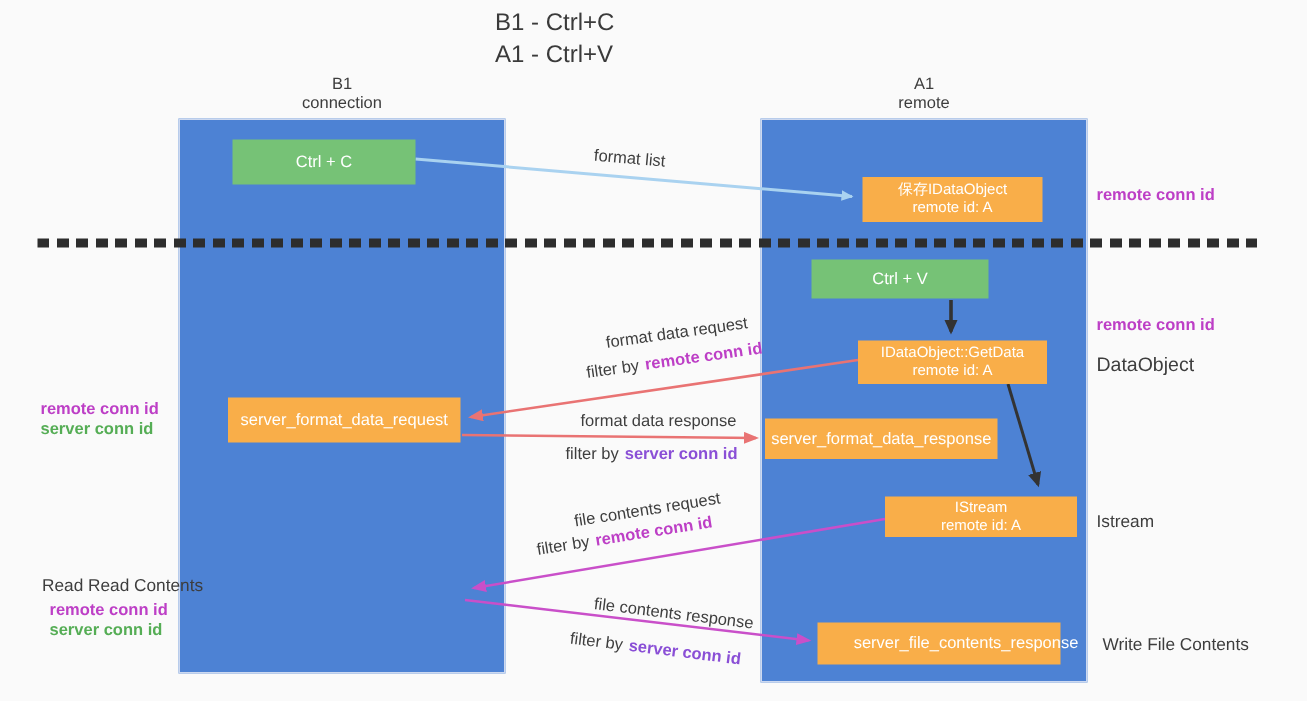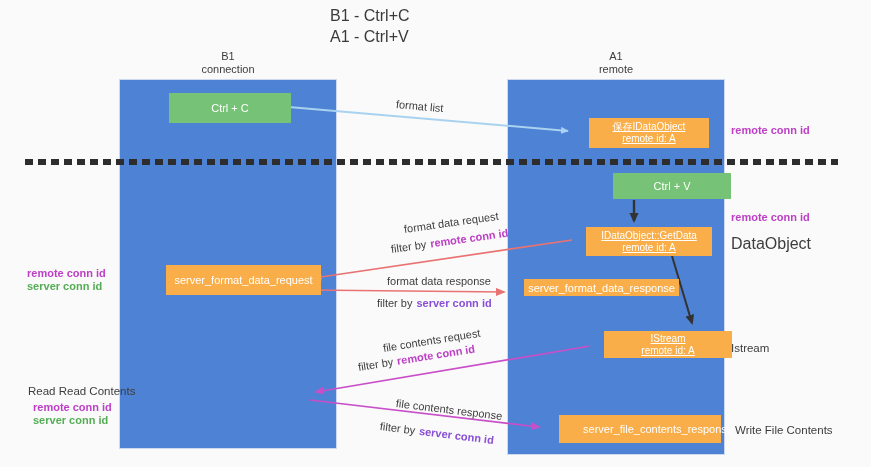--- a/index.html
+++ b/index.html
@@ -5,25 +5,25 @@
   html,body{margin:0;padding:0;background:#fafafa;}
   .canvas{position:relative;width:871px;height:467px;background:#fafafa;overflow:hidden;
           font-family:"Liberation Sans",sans-serif;color:#3d3d3d;}
   .title{position:absolute;left:330px;top:5px;width:210px;
          font-size:16px;line-height:21px;color:#3a3a3a;}
   .lane-header{position:absolute;text-align:center;font-size:11px;line-height:13px;color:#3d3d3d;}
   .lane{position:absolute;background:#4d82d4;border:1px solid #cdd9f0;box-sizing:border-box;}
   .dashed{position:absolute;left:25px;top:159px;width:813px;height:6px;
           background:repeating-linear-gradient(90deg,#2d2d2d 0 8px,transparent 8px 13px);}
   .node{position:absolute;display:flex;flex-direction:column;align-items:center;justify-content:center;
-        color:#fff;text-align:center;box-sizing:border-box;margin-left:14px;}
+        color:#fff;text-align:center;box-sizing:border-box;}
   .green{background:#76c276;}
   .orange{background:#f9ae49;}
   .one{font-size:11px;}
-  .two{font-size:10px;line-height:12px;text-decoration:underline;}
+  .two{font-size:10px;line-height:12px;}
   svg.arrows{position:absolute;left:0;top:0;width:871px;height:467px;pointer-events:none;}
   .alabel{position:absolute;font-size:11px;color:#3e3e3e;white-space:nowrap;
           transform-origin:0 50%;display:flex;gap:4px;}
   .side{position:absolute;font-size:11px;color:#3d3d3d;white-space:nowrap;}
   .mag{color:#bd3fc6;font-weight:bold;}
   .pur{color:#8a4fd6;font-weight:bold;}
   .grn{color:#55ad55;font-weight:bold;}
 </style>
 </head>
 <body>
@@ -75,34 +75,34 @@
 
   <div class="node green one" style="left:155px;top:93px;width:122px;height:30px;">
     <span>Ctrl + C</span>
   </div>
 
   <div class="node orange two" style="left:575px;top:118px;width:120px;height:30px;">
     <span>保存IDataObject</span>
     <span>remote id: A</span>
   </div>
 
-  <div class="node green one" style="left:599px;top:173px;width:118px;height:26px;">
+  <div class="node green one" style="left:541px;top:173px;width:118px;height:26px;">
     <span>Ctrl + V</span>
   </div>
 
   <div class="node orange two" style="left:572px;top:227px;width:126px;height:29px;">
     <span>IDataObject::GetData</span>
     <span>remote id: A</span>
   </div>
 
   <div class="node orange one" style="left:152px;top:265px;width:155px;height:30px;">
     <span>server_format_data_request</span>
   </div>
 
-  <div class="node orange one" style="left:510px;top:279px;width:155px;height:17px;">
+  <div class="node orange one" style="left:510px;top:279px;width:155px;height:27px;">
     <span>server_format_data_response</span>
   </div>
 
   <div class="node orange two" style="left:590px;top:331px;width:128px;height:27px;">
     <span>IStream</span>
     <span>remote id: A</span>
   </div>
 
 
   <div class="node orange one" style="left:545px;top:415px;width:162px;height:28px;padding-left:36px;">
@@ -144,21 +144,21 @@
     <span>filter by</span>
     <span class="pur">server conn id</span>
   </div>
 
   <div class="side mag" style="left:731px;top:124px;">
     <span>remote conn id</span>
   </div>
   <div class="side mag" style="left:731px;top:211px;">
     <span>remote conn id</span>
   </div>
-  <div class="side" style="left:731px;top:235px;font-size:16px;">
+  <div class="side" style="left:731px;top:235px;font-size:13px;">
     <span>DataObject</span>
   </div>
   <div class="side" style="left:731px;top:342px;font-size:11.5px;">
     <span>Istream</span>
   </div>
   <div class="side" style="left:735px;top:424px;font-size:11.5px;">
     <span>Write File Contents</span>
   </div>
 
   <div class="side mag" style="left:27px;top:267px;">

